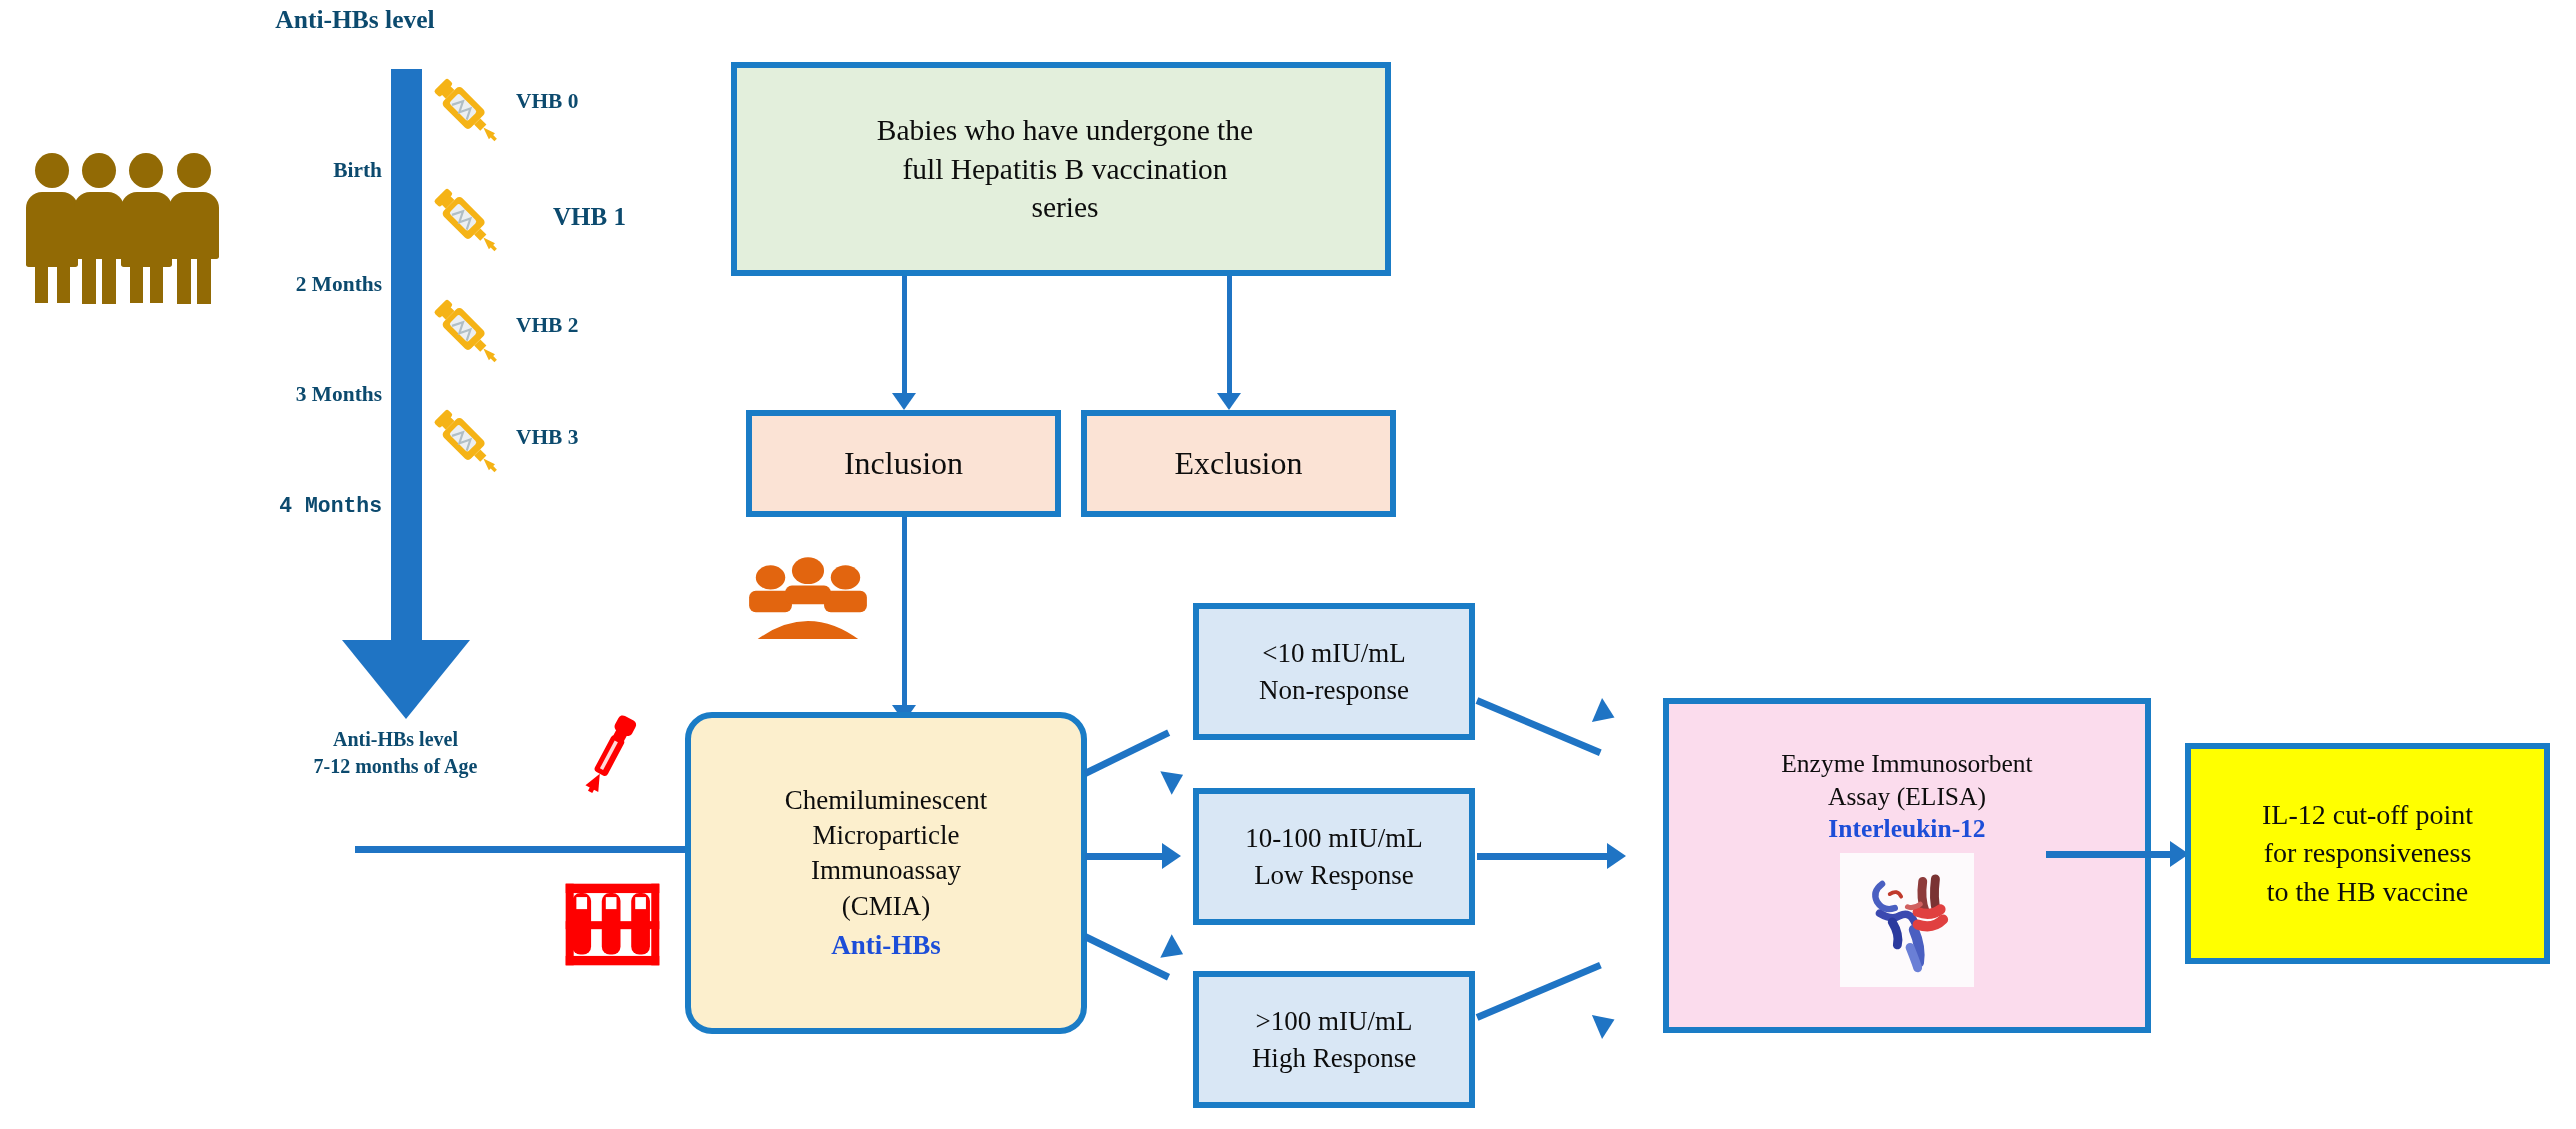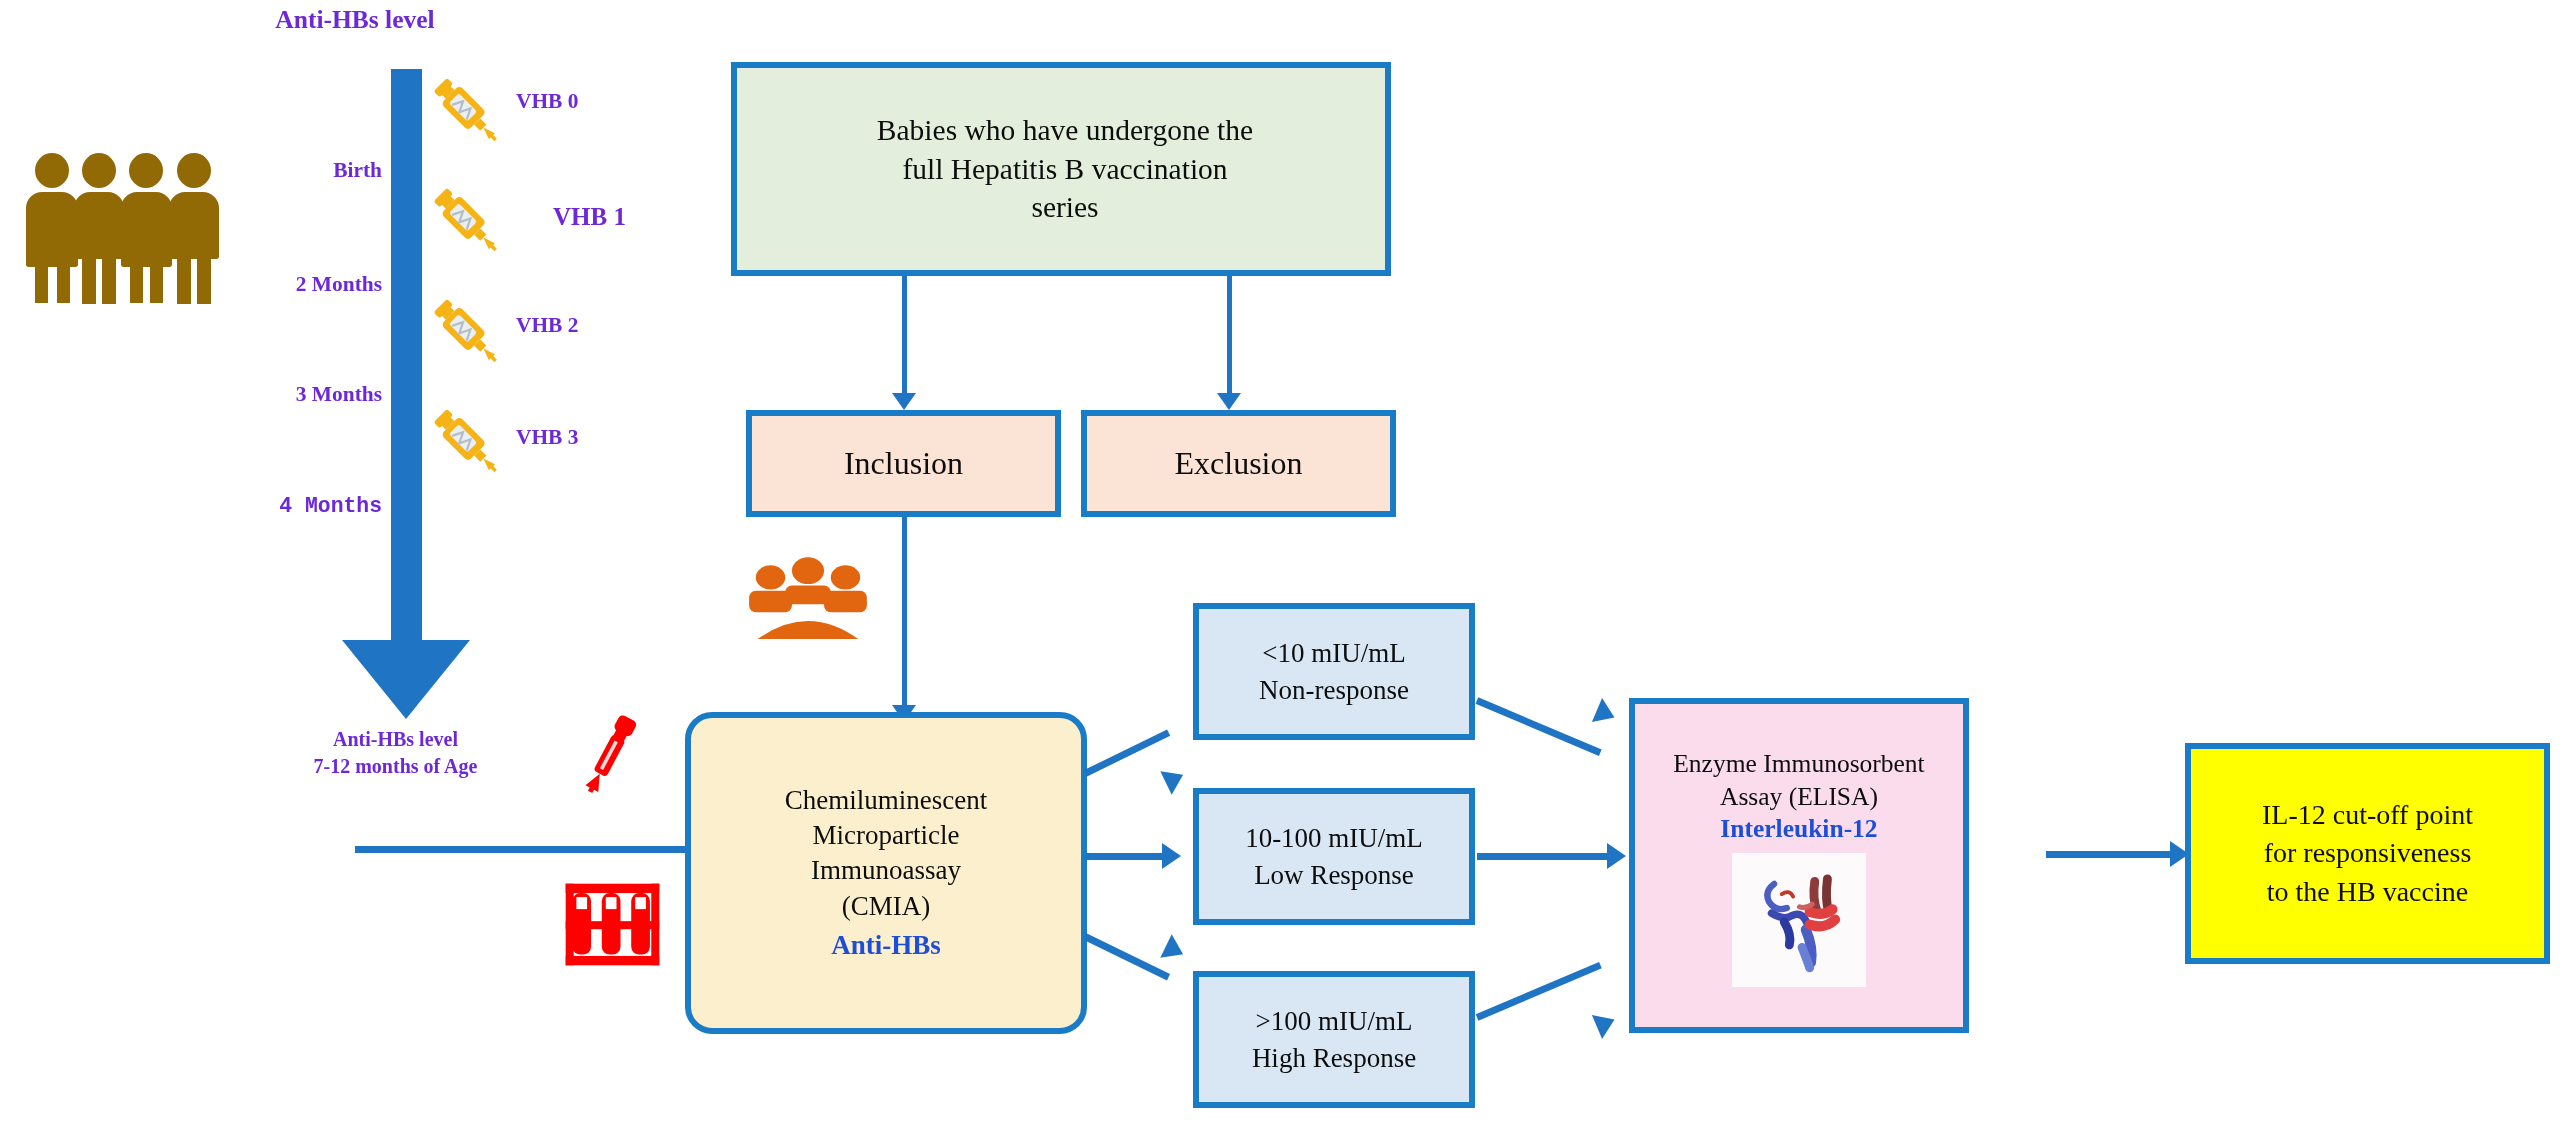--- a/index.html
+++ b/index.html
@@ -1,21 +1,21 @@
 <!DOCTYPE html>
 <html style="font-size:10.7px"><head>
 <meta charset="utf-8">
 <style>
   html,body{margin:0;padding:0;background:#ffffff;}
   body{width:2576px;height:1129px;position:relative;overflow:hidden;
        font-family:"Liberation Serif","DejaVu Serif",serif;}
   .abs{position:absolute;}
 
   
-  .lbl{font-weight:bold;color:#6d28d9;text-align:center;line-height:1.25;}
+  .lbl{font-weight:bold;color:#0c4a6e;text-align:center;line-height:1.25;}
 
   
   #timeline-shaft{background:#1f74c4;}
   #timeline-head{width:0;height:0;border-left:64px solid transparent;
                  border-right:64px solid transparent;border-top:79px solid #1f74c4;}
 
   
   .box{box-sizing:border-box;display:flex;align-items:center;justify-content:center;
        text-align:center;color:#0d0d0d;}
   .box .inner{width:100%;padding:0 6.7px;}
@@ -272,21 +272,21 @@
 
 <div class="diag" style="left:1477px;top:697px;width:134px;transform:rotate(23deg);"></div>
 <div class="diag-head" style="left:1597px;top:697px;transform:rotate(23deg);"></div>
 
 <div class="abs hline" style="left:1477px;top:853px;width:133px;"></div>
 <div class="abs arrow-right" style="left:1607px;top:843px;"></div>
 
 <div class="diag" style="left:1477px;top:1014px;width:134px;transform:rotate(-23deg);"></div>
 <div class="diag-head" style="left:1597px;top:1014px;transform:rotate(-23deg);"></div>
 
-<div class="abs box" id="box-elisa" style="left:1629px;top:698px;width:340px;height:335px;">
+<div class="abs box" id="box-elisa" style="left:1663px;top:698px;width:488px;height:335px;">
   <div class="inner" style="padding-top:4px;">
     <div style="font-size:25.5px;line-height:1.28;">
       <div>Enzyme Immunosorbent</div>
       <div>Assay (ELISA)</div>
       <div class="accent">Interleukin-12</div>
     </div>
     <div style="margin:6.7px auto 0;width:134px;height:134px;background:#fdfafc;
                 display:flex;align-items:center;justify-content:center;">
       <svg width="127" height="127" viewBox="0 0 100 100">
         <g stroke-linecap="round" fill="none">

